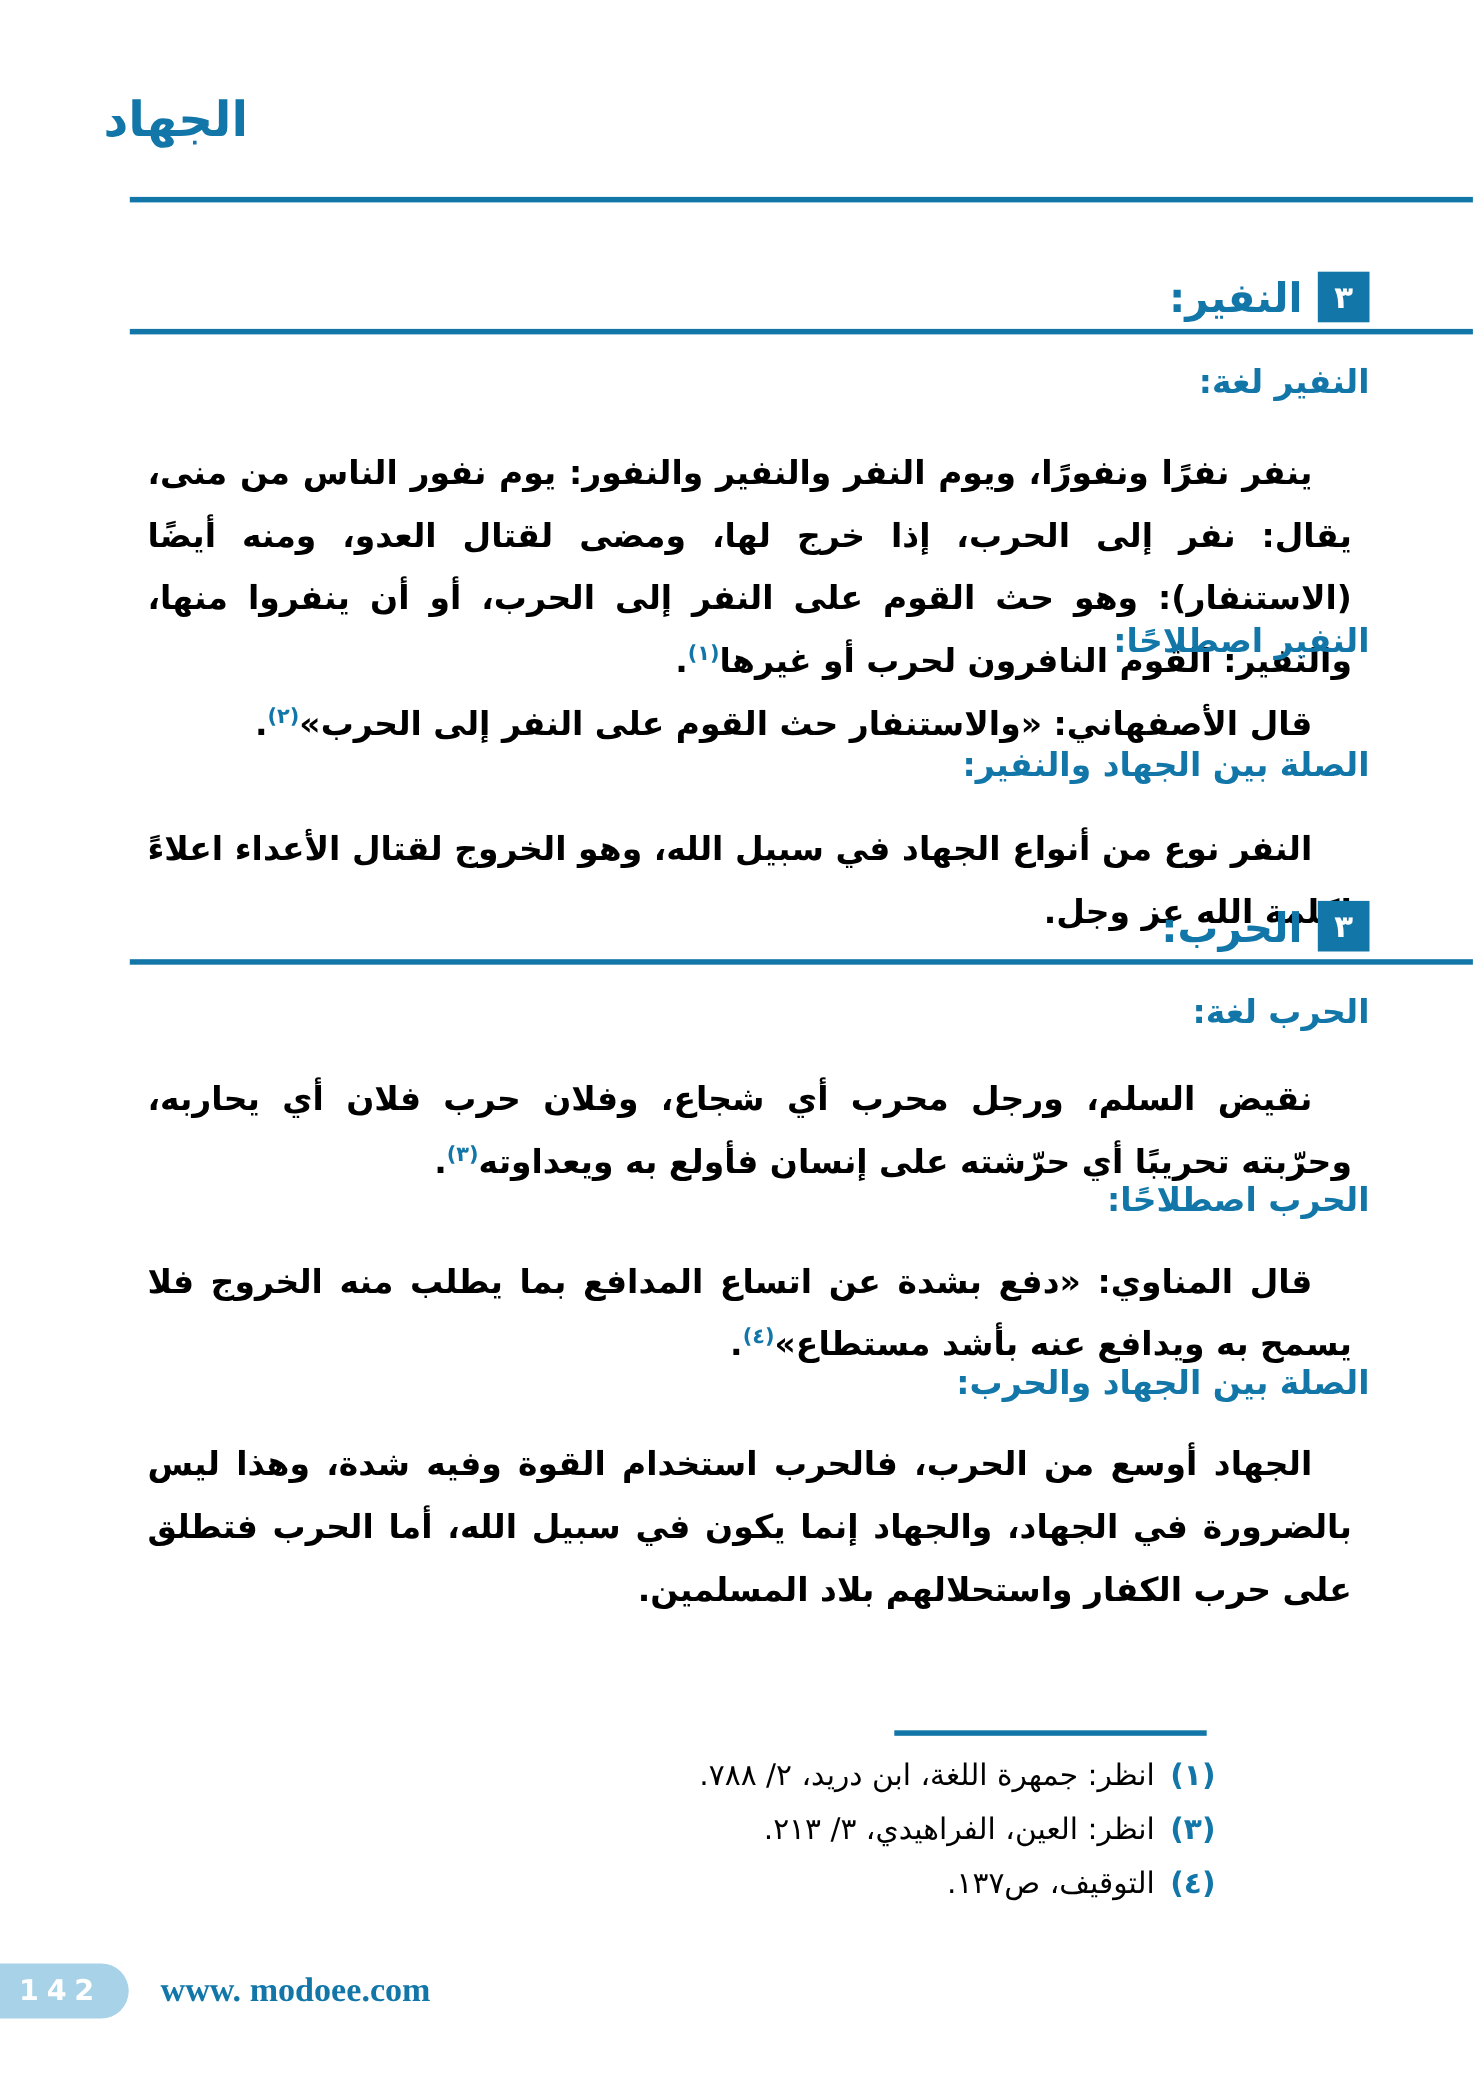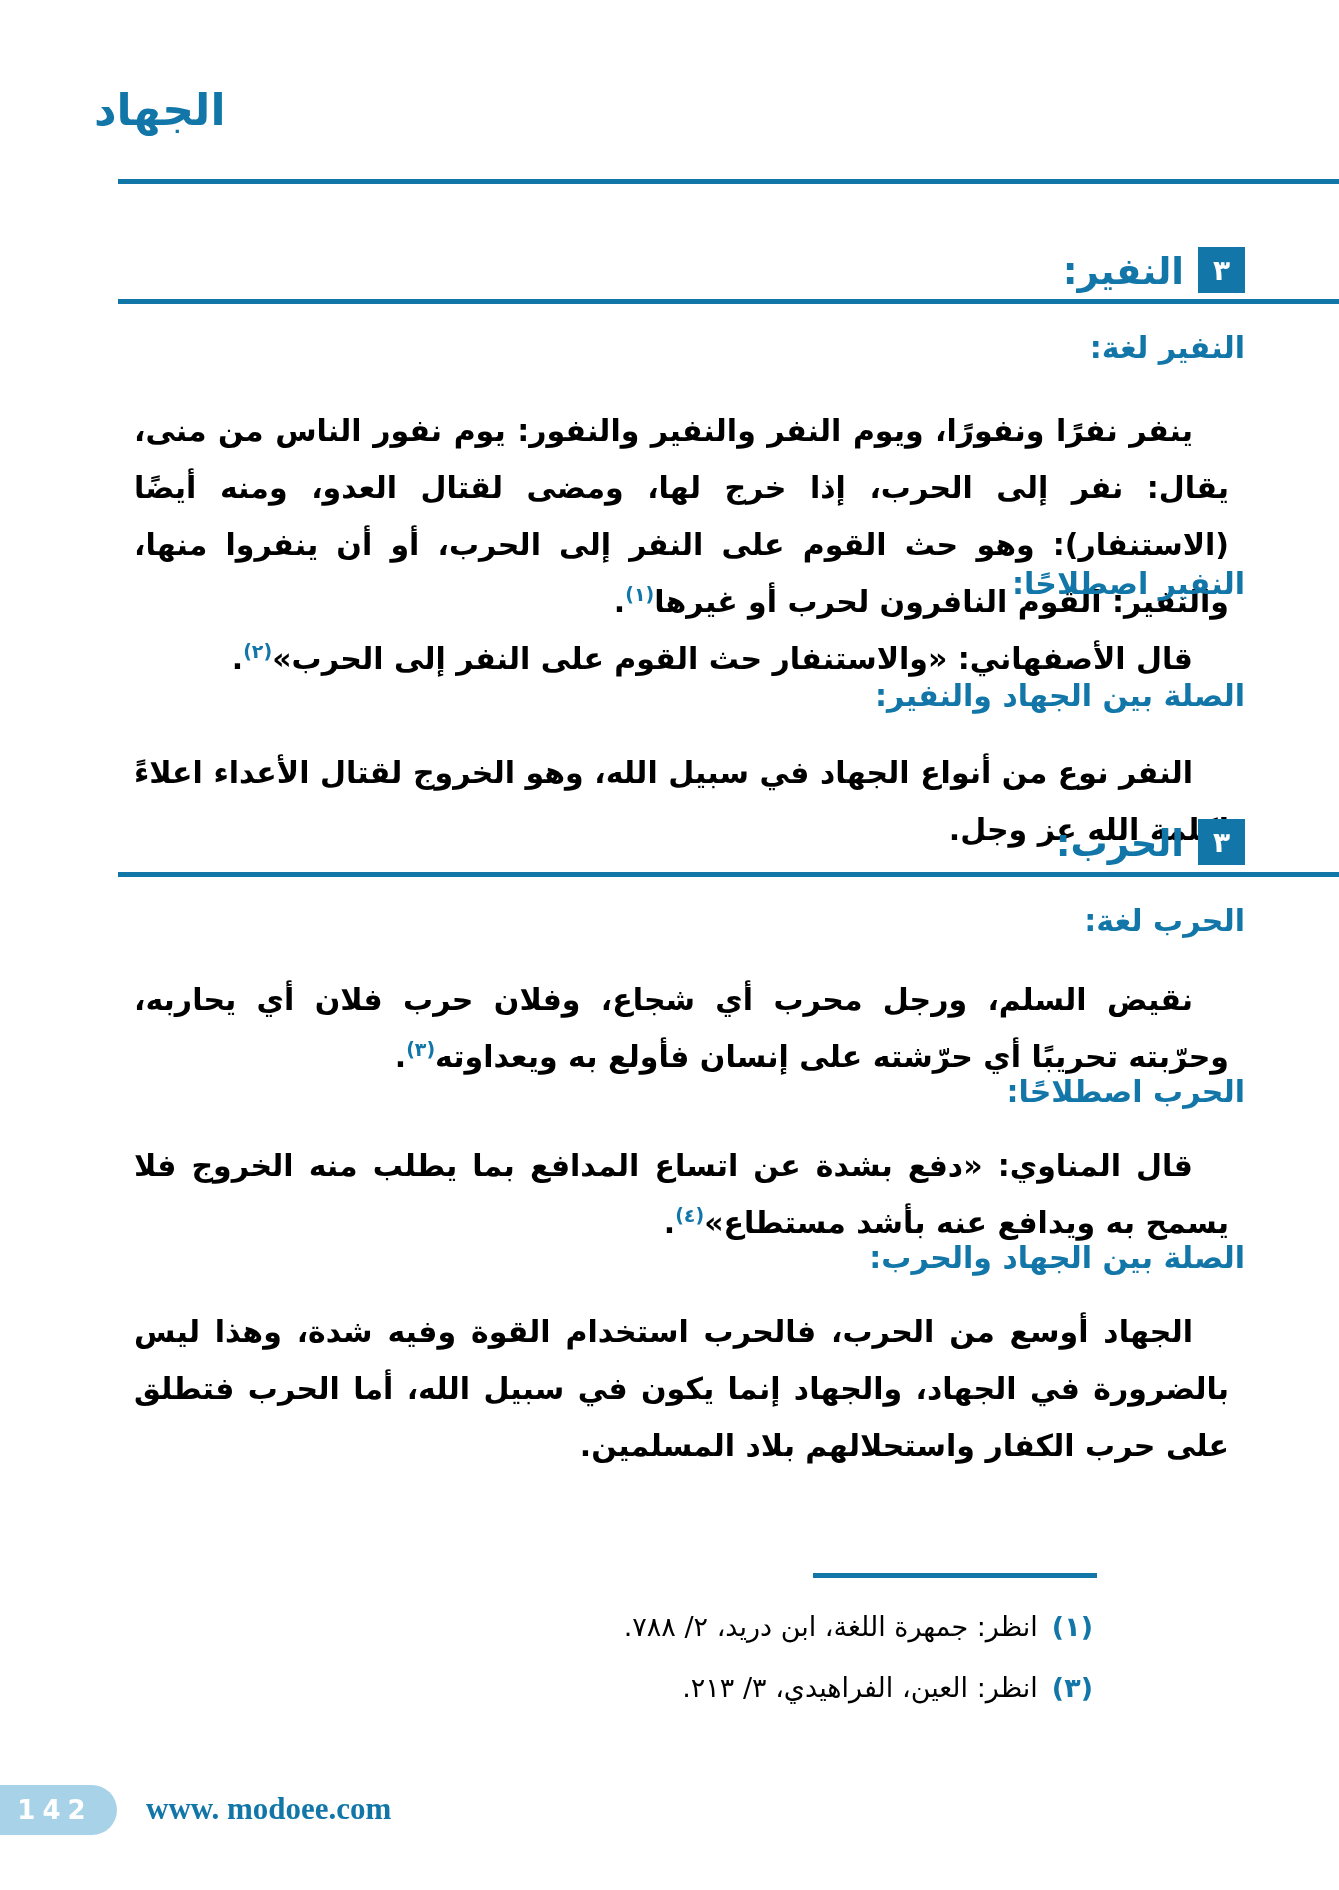--- a/index.html
+++ b/index.html
@@ -58,21 +58,21 @@
     vertical-align:super;line-height:0;
   }
 
   
   .footnote-rule{top:1573px;right:242px;width:284px;}
   .footnotes{
     position:absolute;top:1590px;right:234px;left:118px;
     direction:rtl;text-align:right;
   }
   .footnote{
-    font-size:27px;color:#000000;line-height:49px;margin:12px;
+    font-size:27px;color:#000000;line-height:49px;margin:0;
     direction:rtl;
   }
   .fn-marker{color:#1277a8;font-weight:bold;margin-left:14px;}
 
   
   .page-num-pill{
     position:absolute;top:1785px;left:0;width:117px;height:50px;
     background:#a8d2e8;border-radius:0 26px 26px 0;
     display:flex;align-items:center;justify-content:center;
   }
@@ -131,20 +131,21 @@
   <p class="body-text" style="top:1121px"><span>قال المناوي: «دفع بشدة عن اتساع المدافع بما يطلب منه الخروج فلا يسمح به ويدافع عنه بأشد مستطاع»</span><sup class="ref">(٤)</sup><span>.</span></p>
 
   <div class="subhead" style="top:1240px">الصلة بين الجهاد والحرب:</div>
 
   <p class="body-text" style="top:1287px"><span>الجهاد أوسع من الحرب، فالحرب استخدام القوة وفيه شدة، وهذا ليس بالضرورة في الجهاد، والجهاد إنما يكون في سبيل الله، أما الحرب فتطلق على حرب الكفار واستحلالهم بلاد المسلمين.</span></p>
 
   <div class="rule footnote-rule"></div>
   <div class="footnotes">
     <p class="footnote"><span class="fn-marker">(١)</span><span>انظر: جمهرة اللغة، ابن دريد، ٢/ ٧٨٨.</span></p>
     <p class="footnote"><span class="fn-marker">(٣)</span><span>انظر: العين، الفراهيدي، ٣/ ٢١٣.</span></p>
+    <p class="footnote"><span class="fn-marker">(٤)</span><span>التوقيف، ص١٣٧.</span></p>
   </div>
 
   <div class="page-num-pill">
     <span>142</span>
   </div>
   <div class="footer-url">www. modoee.com</div>
 
 </div>
 
 </body></html>

